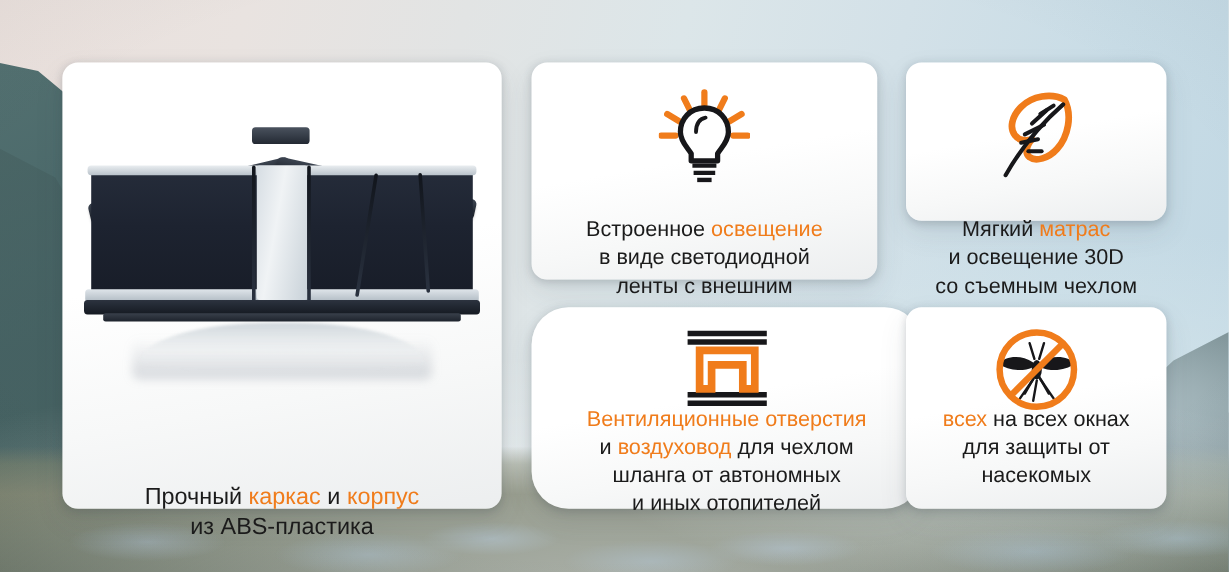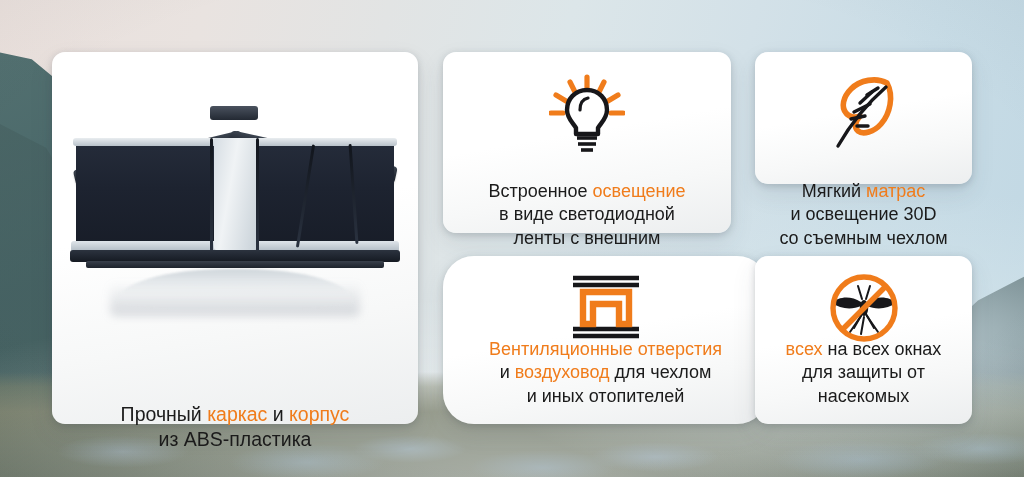--- a/index.html
+++ b/index.html
@@ -332,20 +332,21 @@
           <line x1="10" y1="11" x2="76" y2="11"></line>
           <line x1="10" y1="55" x2="76" y2="55"></line>
           <line x1="10" y1="62" x2="76" y2="62"></line>
         </g>
         <path d="M20 50 L20 18 L66 18 L66 50 L56 50 L56 30 L30 30 L30 50 Z" fill="none" stroke="#F07C1B" stroke-width="6.4" stroke-linejoin="miter"></path>
       </svg>
     </div>
     <div class="caption">
         <span class="cap-line"><span class="hl">Вентиляционные отверстия</span></span>
         <span class="cap-line"><span>и </span><span class="hl">воздуховод</span><span> для чехлом</span></span>
+        <span class="cap-line"><span>шланга от автономных</span></span>
         <span class="cap-line"><span>и иных отопителей</span></span>
       </div>
   </div>
 
   <div class="card" id="card-net">
     <div class="icon-wrap" style="top:16px;">
       <svg width="72" height="72" viewBox="0 0 72 72" aria-hidden="true">
         <g fill="#17171a">
           <ellipse cx="36" cy="36" rx="4.2" ry="8"></ellipse>
           <path d="M33 30 C22 23 10 25 4 31 C12 37 24 38 33 34 Z"></path>

